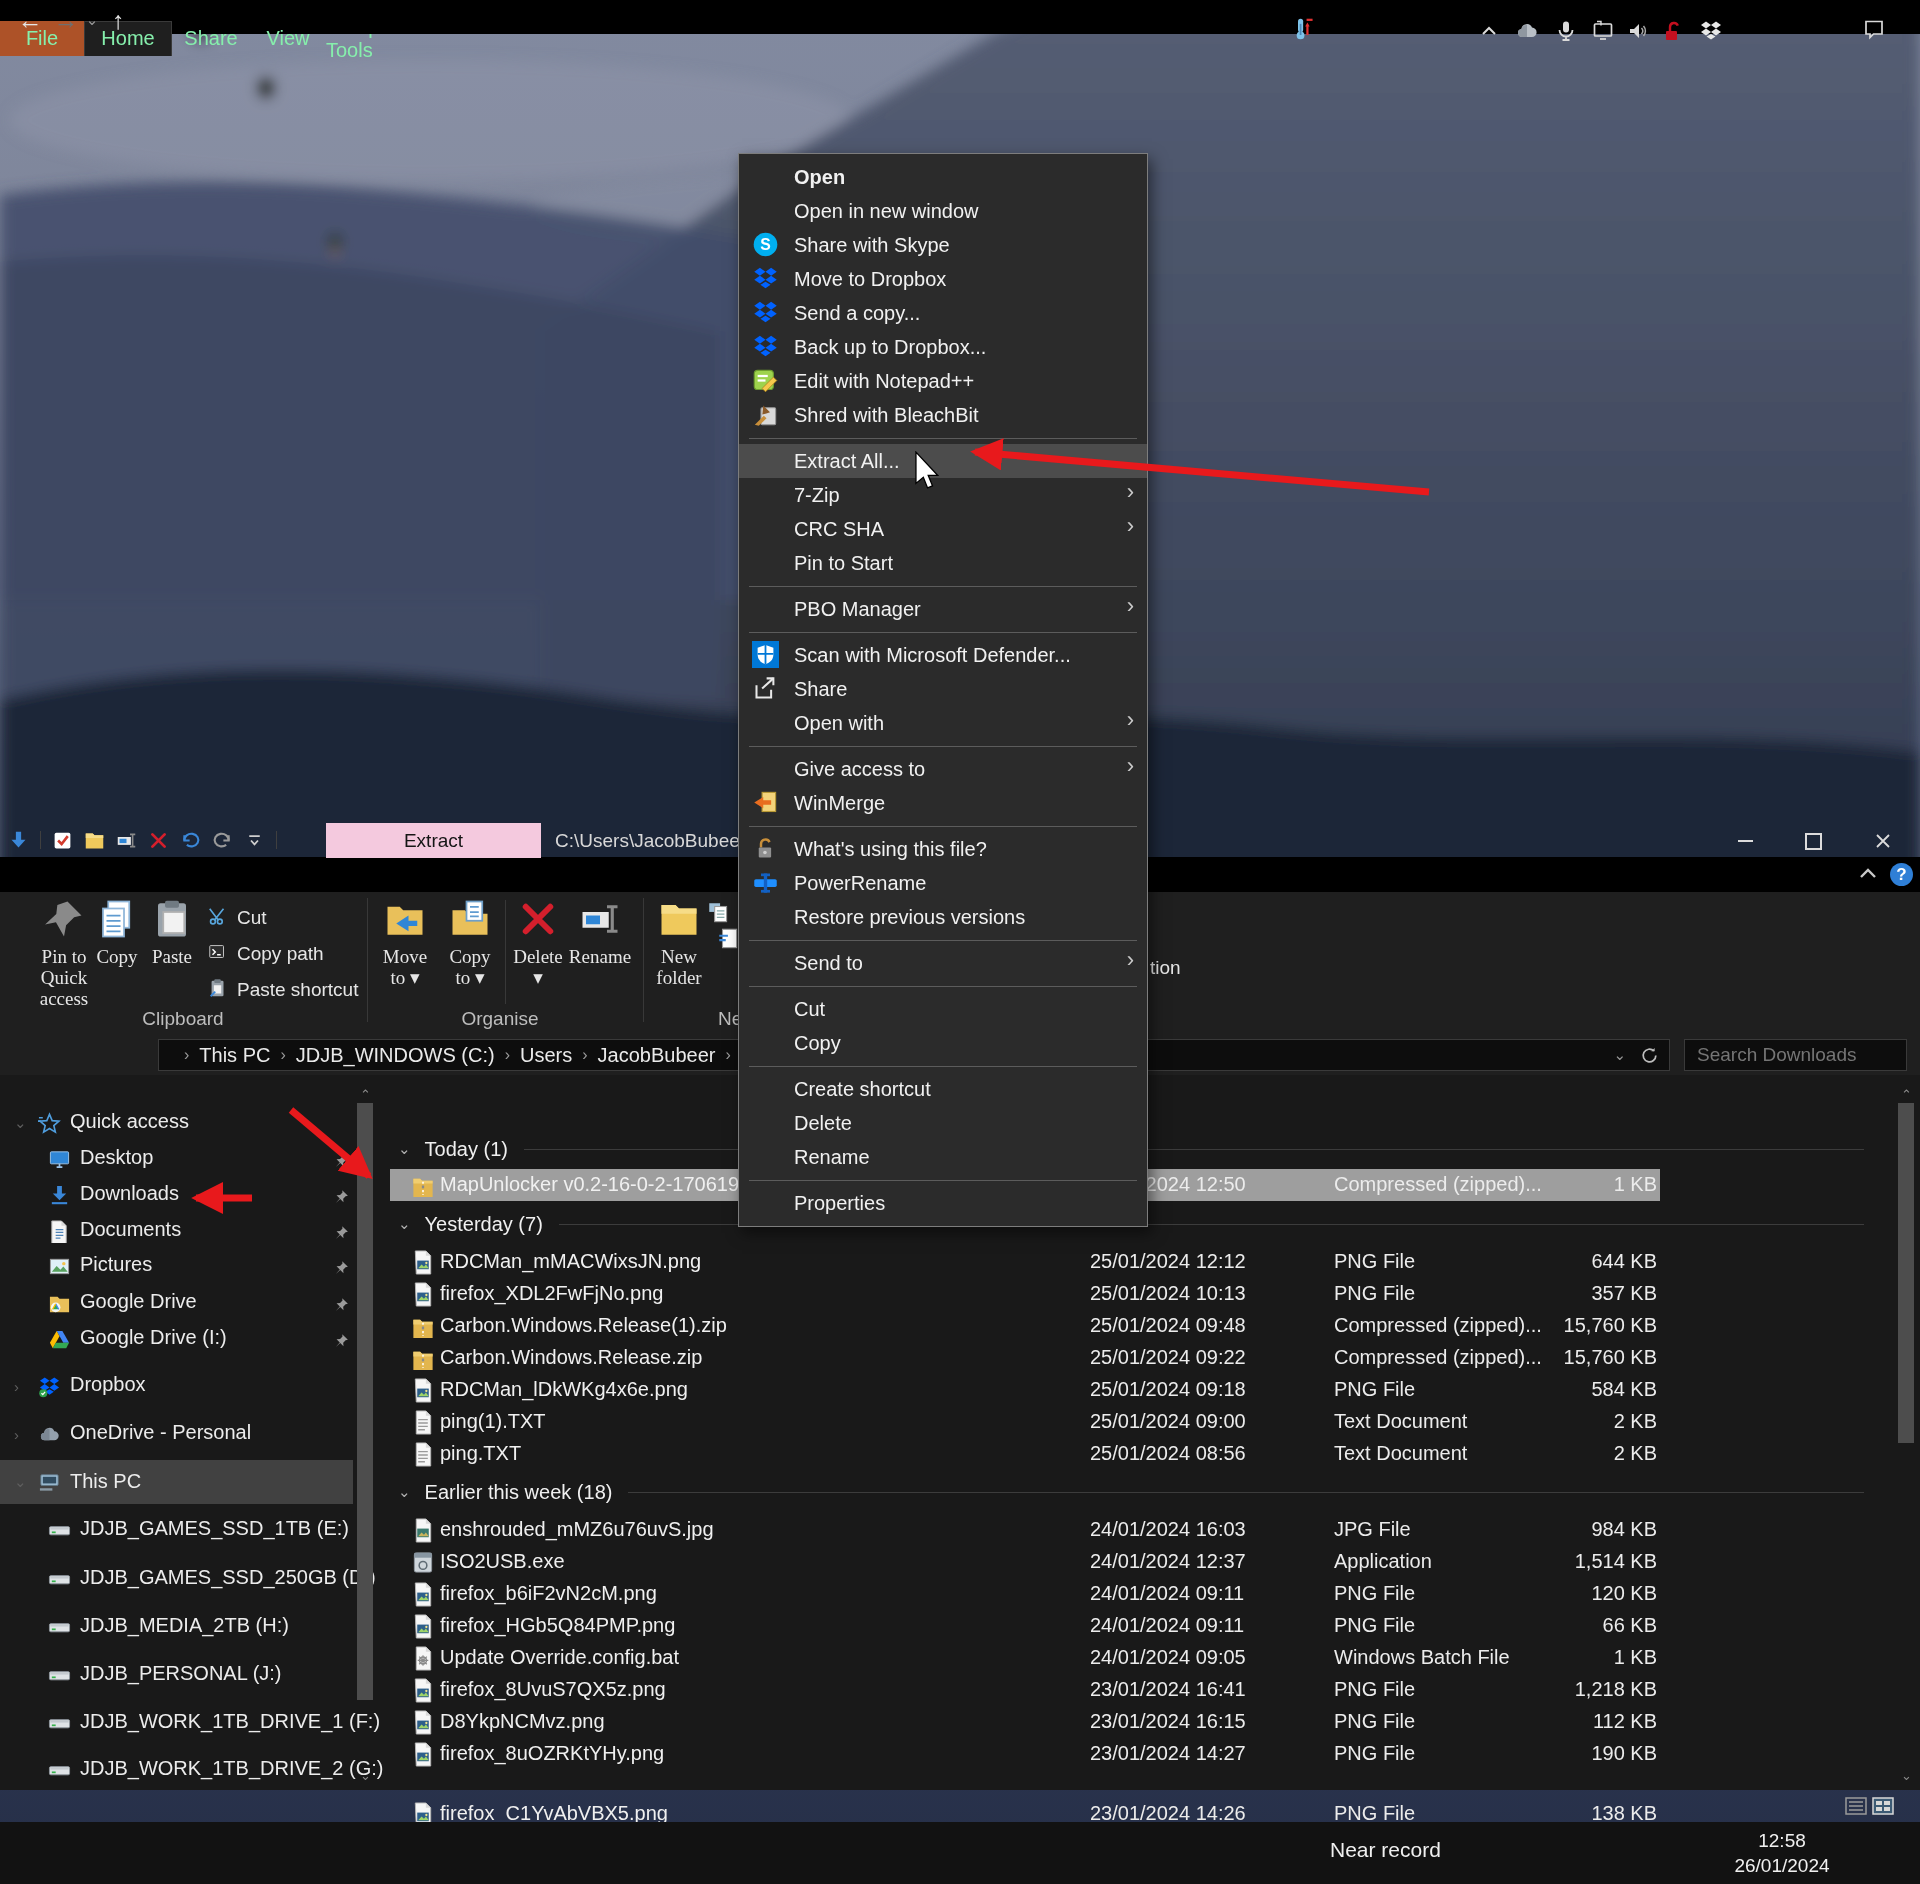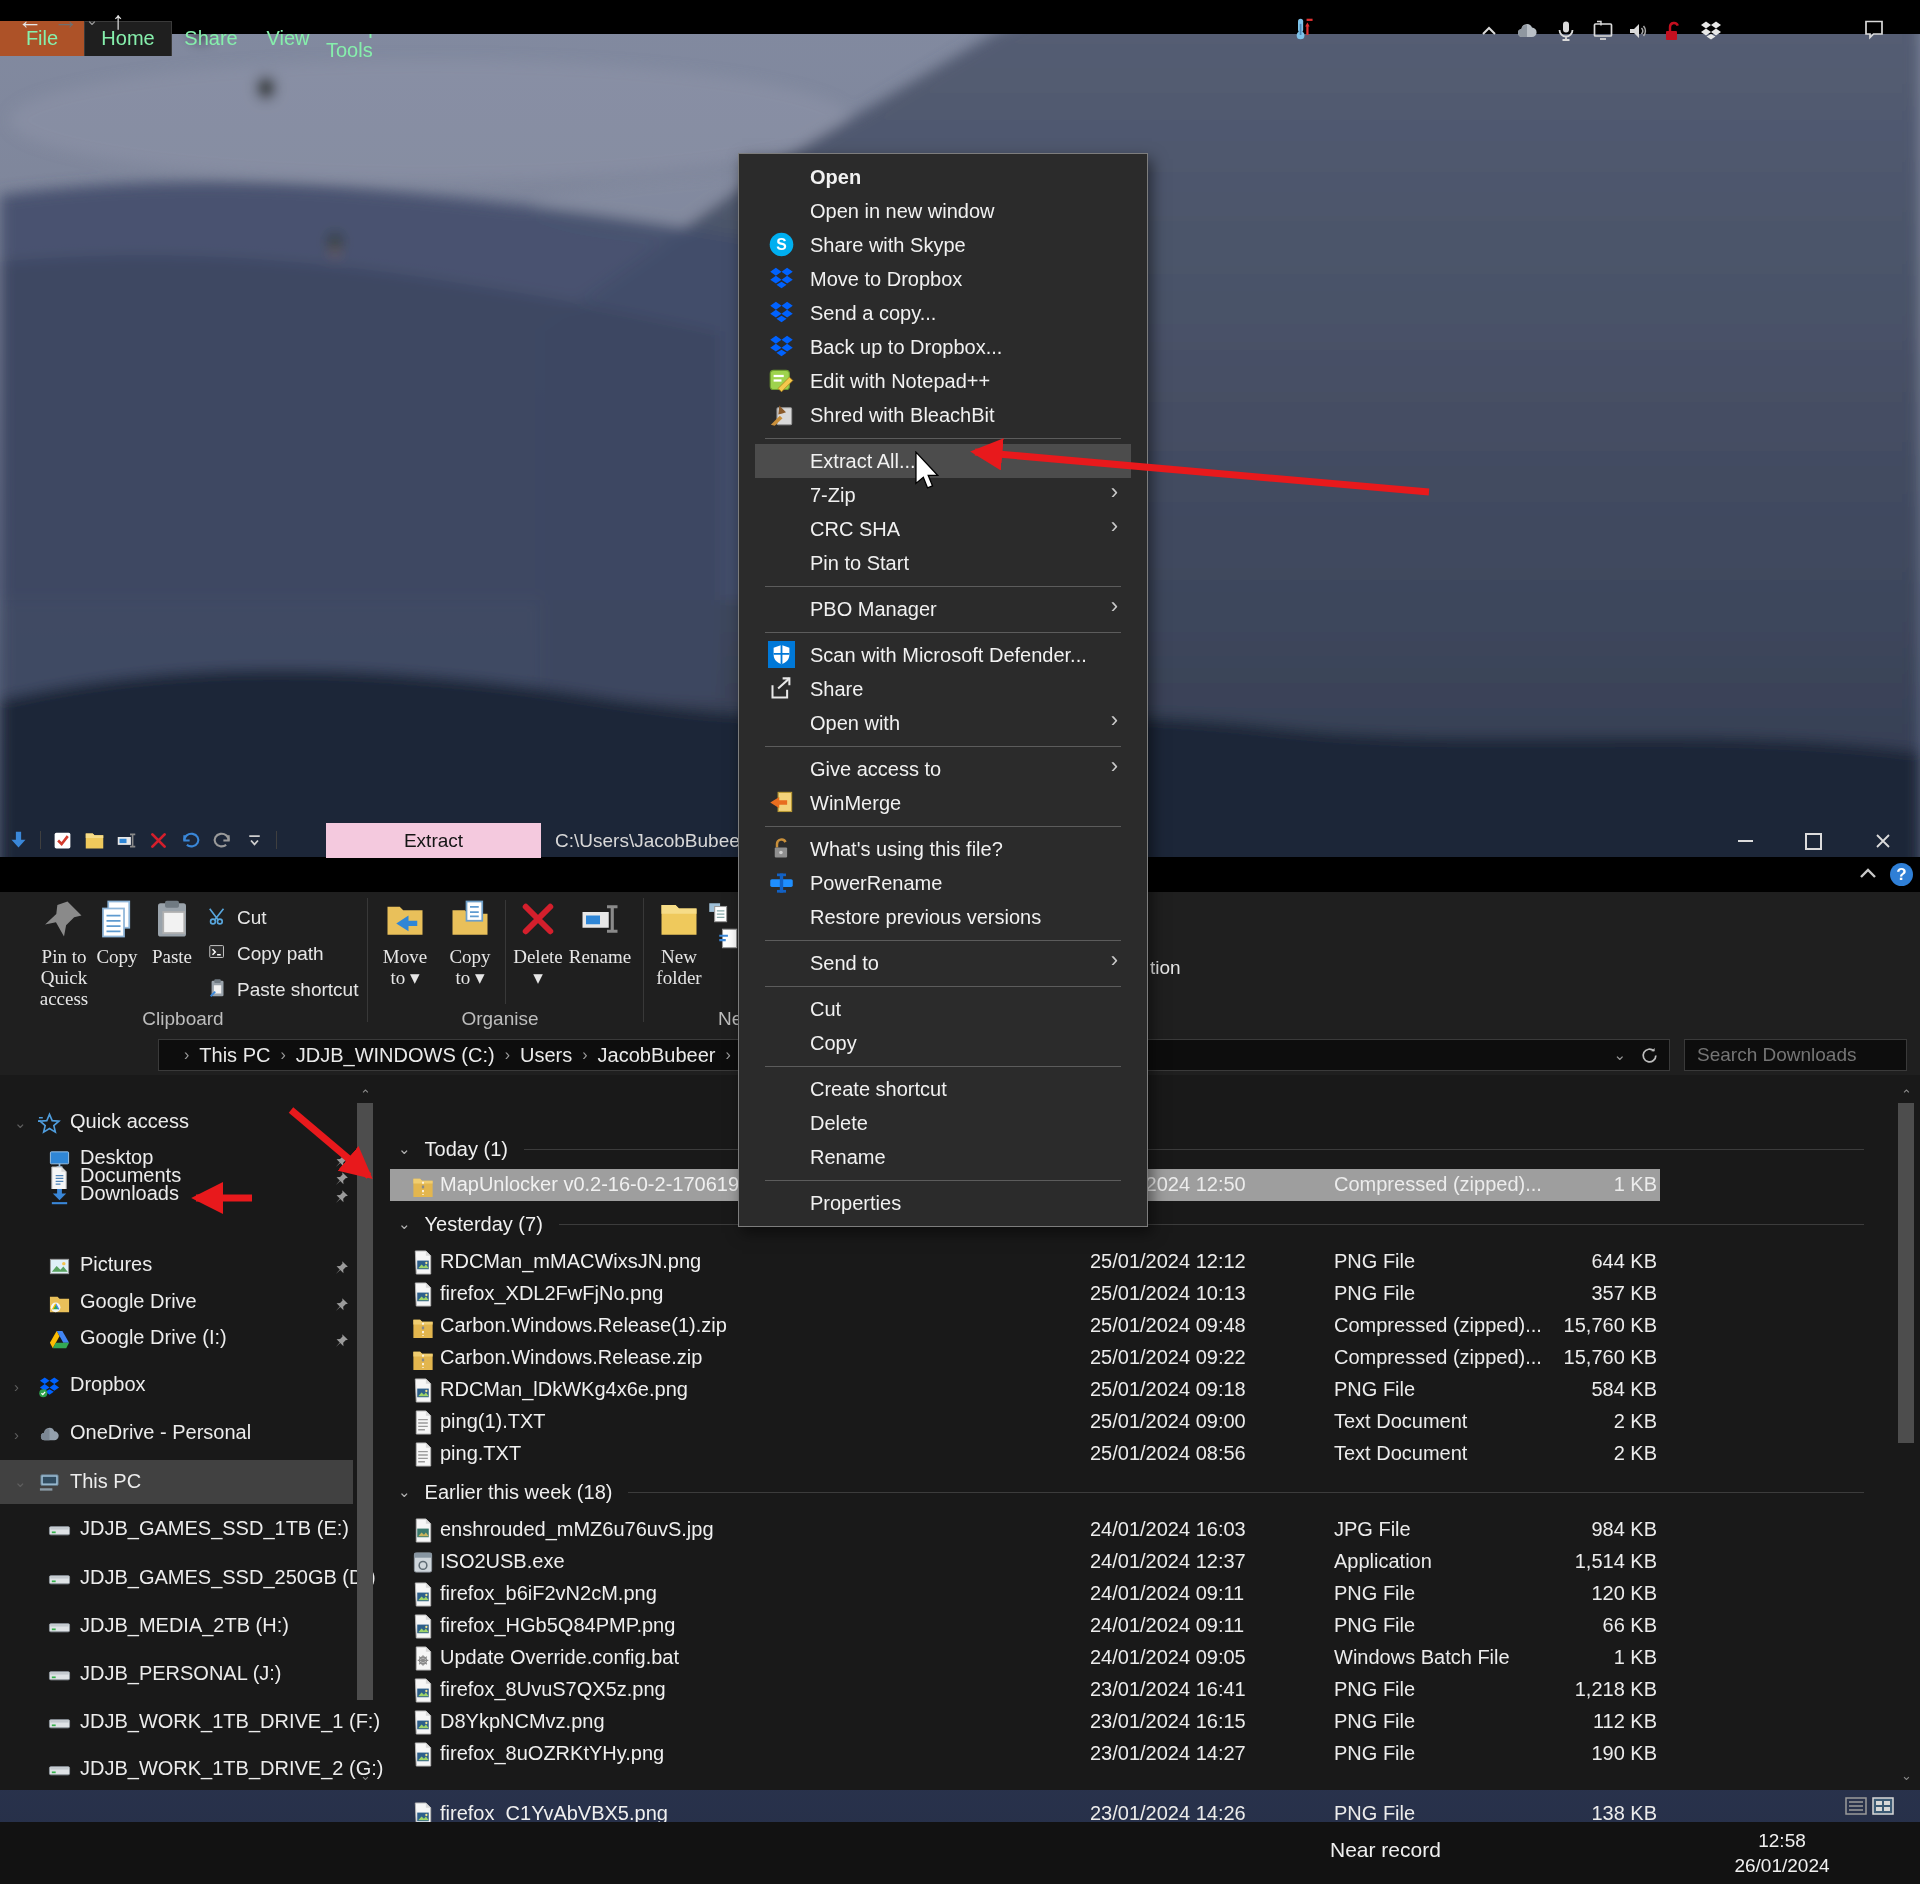--- a/index.html
+++ b/index.html
@@ -67,21 +67,21 @@
   .fr .cs{position:absolute;left:1140px;top:4px;width:127px;text-align:right;color:#ececec;}
   .statusbar{position:absolute;left:0;top:1849px;width:1920px;height:32px;background:#2b2b2b;z-index:12;color:#e0e0e0;font-size:19px;}
   .statusbar .sdiv{position:absolute;top:7px;width:1px;height:18px;background:#6a6a6a;}
   .viewico{position:absolute;top:1797px;width:22px;height:18px;z-index:13;}
   
   .taskbar{position:absolute;left:0;top:1822px;width:1920px;height:62px;background:#121212;z-index:14;}
   .tray{position:absolute;top:0;height:62px;display:flex;align-items:center;justify-content:center;}
   .tray svg{width:24px;height:24px;}
   .clock{position:absolute;left:1726px;top:1828px;width:112px;text-align:center;color:#f0f0f0;font-size:19px;line-height:25px;z-index:15;}
   
-  .ctx{position:absolute;left:738px;top:153px;width:410px;background:#2b2b2b;border:1px solid #7d7d7d;z-index:60;padding:6px 16px;box-sizing:border-box;box-shadow:4px 6px 14px rgba(0,0,0,.5);}
+  .ctx{position:absolute;left:738px;top:153px;width:410px;background:#2b2b2b;border:1px solid #7d7d7d;z-index:60;padding:6px 0;box-sizing:border-box;box-shadow:4px 6px 14px rgba(0,0,0,.5);}
   .mi{position:relative;height:34px;display:flex;align-items:center;padding-left:55px;color:#f1f1f1;font-size:20px;white-space:nowrap;}
   .mi.hl{background:#4c4c4c;}
   .mi.bold{font-weight:bold;}
   .mi .ic{position:absolute;left:13px;top:3px;width:27px;height:27px;}
   .mi .ic svg{width:27px;height:27px;}
   .mi .sub{position:absolute;right:13px;top:1px;color:#c9c9c9;font-size:22px;}
   .msep{height:12px;display:flex;align-items:center;}
   .msep div{height:1px;background:#5c5c5c;margin:0 10px;width:100%;}
   .cursor{position:absolute;left:913px;top:451px;z-index:70;}
   .annot{position:absolute;inset:0;z-index:80;pointer-events:none;}
@@ -397,21 +397,21 @@
       <div class="si" style="top: 1178px; width: 353px; height: 34px; z-index: 11;">
         <span class="sic" style="left:48px;"><svg viewBox="0 0 24 24">
             <path d="M9.5 2h5v8h4.5L12 17 5 10h4.5Z" fill="#3a87d8"></path>
             <path d="M4 20h16" stroke="#3a87d8" stroke-width="2.2"></path>
           </svg></span>
         <span style="position:absolute;left:80px;top:4px;">Downloads</span>
         <span class="pin"><svg viewBox="0 0 24 24">
             <path d="M13 3l8 8-3.2.6-3.4 3.4.4 5-4.6-4.6L4 21l5.6-6.2L5 10.2l5-.4 3.4-3.4Z" fill="#9a9a9a"></path>
           </svg></span>
       </div>
-      <div class="si" style="top: 1160px; width: 353px; height: 34px; z-index: 11; text-decoration: underline;">
+      <div class="si" style="top: 1214px; width: 353px; height: 34px; z-index: 11; text-decoration: underline;">
         <span class="sic" style="left:48px;"><svg viewBox="0 0 24 24">
             <path d="M4 1h10l5 5v19H4Z" fill="#f6f6f6" stroke="#b5b5b5"></path>
             <path d="M14 1l5 5h-5Z" fill="#d9d9d9"></path>
             <path d="M8 10h8M8 13h8M8 16h8M8 19h5" stroke="#4f84b8" stroke-width="1.3"></path>
           </svg></span>
         <span style="position:absolute;left:80px;top:4px;">Documents</span>
         <span class="pin"><svg viewBox="0 0 24 24">
             <path d="M13 3l8 8-3.2.6-3.4 3.4.4 5-4.6-4.6L4 21l5.6-6.2L5 10.2l5-.4 3.4-3.4Z" fill="#9a9a9a"></path>
           </svg></span>
       </div>

